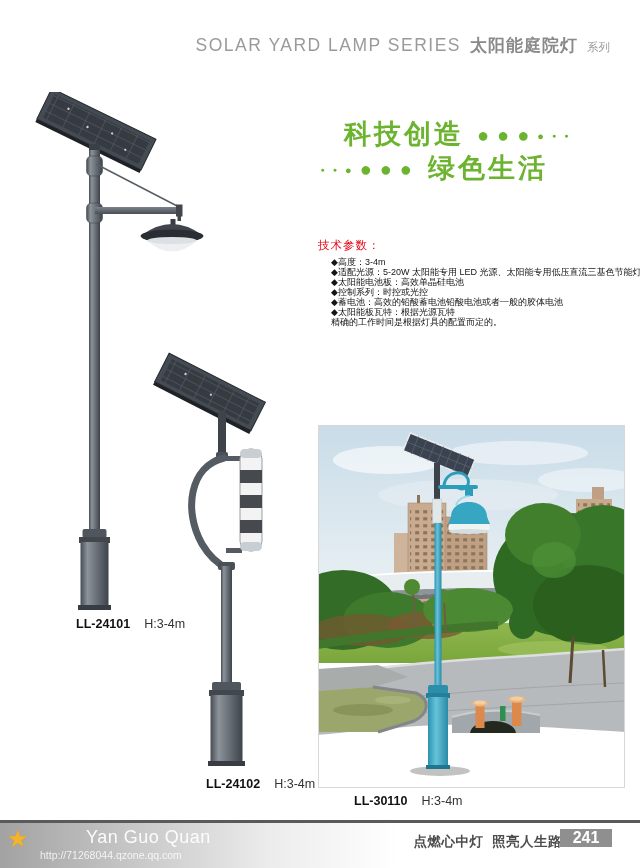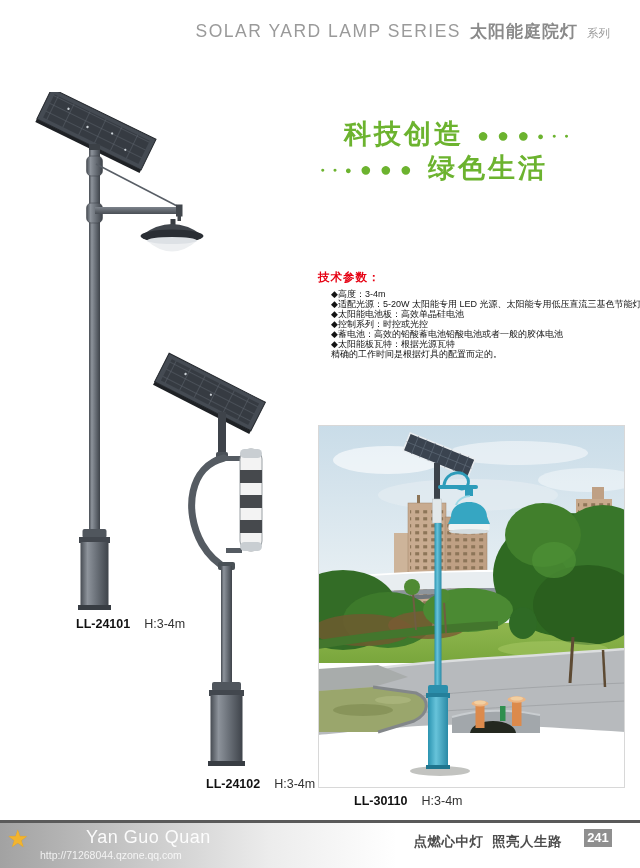--- a/index.html
+++ b/index.html
@@ -1,33 +1,33 @@
 <!DOCTYPE html>
 <html><head>
 <meta charset="utf-8">
 <style>
   html,body{margin:0;padding:0;background:#fff;}
   .page{position:relative;width:640px;height:868px;background:#fff;overflow:hidden;
         font-family:"Liberation Sans","DejaVu Sans",sans-serif;}
 
   
-  .hdr{position:absolute;top:20px;right:30px;display:flex;align-items:baseline;gap:9px;}
+  .hdr{position:absolute;top:34px;right:30px;display:flex;align-items:baseline;gap:9px;}
   .hdr-en{font-size:17.5px;color:#9a9a9a;letter-spacing:1.5px;}
   .hdr-cn{font-size:17px;font-weight:bold;color:#8a8a8a;letter-spacing:1px;}
   .hdr-tag{font-size:11.5px;color:#9a9a9a;}
 
   
   .slg1{position:absolute;left:344px;top:116px;color:#6cb32f;font-weight:bold;font-size:27px;letter-spacing:3px;white-space:nowrap;}
   .slg2{position:absolute;left:318px;top:150px;color:#6cb32f;font-weight:bold;font-size:27px;letter-spacing:3px;white-space:nowrap;}
   .dot{color:#6cb32f;font-weight:bold;vertical-align:middle;margin:0 2.5px;}
   .dL{font-size:20px;} .dM{font-size:11px;} .dS{font-size:7px;}
 
   
   .specs{position:absolute;left:318px;top:238px;width:312px;}
-  .specs-h{font-size:11.5px;font-weight:bold;color:#e60012;margin-bottom:4px;letter-spacing:1px;margin-top:32px;}
+  .specs-h{font-size:11.5px;font-weight:normal;color:#e60012;margin-bottom:4px;letter-spacing:1px;}
   .spec-line{font-size:9px;line-height:10px;color:#141414;white-space:nowrap;margin-left:13px;}
 
   
   .fig{position:absolute;}
   .fig1{left:30px;top:92px;width:180px;height:548px;}
   .fig2{left:150px;top:352px;width:170px;height:425px;}
   .photo{left:318px;top:425px;width:307px;height:363px;}
   .plabel{position:absolute;font-size:12.5px;white-space:nowrap;}
   .plabel .mdl{font-weight:bold;color:#111;padding-left:28px;}
   .plabel .hgt{color:#333;margin-left:14px;}
@@ -37,22 +37,22 @@
 
   
   .ftr{position:absolute;left:0;bottom:0;width:640px;height:48px;}
   .ftr-line{position:absolute;top:0;left:0;width:100%;height:3px;background:#5a5a5a;}
   .ftr-bar{position:absolute;top:3px;left:0;width:100%;height:45px;
            background:linear-gradient(90deg,#a2a2a2 0%,#c2c2c2 18%,#ececec 42%,#ffffff 62%);}
   .ftr-star{position:absolute;left:7px;top:5px;font-size:24px;color:#f2b42e;text-shadow:0 0 1px #d1951c;}
   .ftr-name{position:absolute;left:38px;top:7px;font-size:18px;color:rgba(255,255,255,.93);letter-spacing:.5px;margin-left:48px;}
   .ftr-url{position:absolute;left:40px;top:29px;font-size:10.5px;color:rgba(255,255,255,.82);}
   .ftr-motto{position:absolute;right:78px;top:13px;font-size:13.5px;font-weight:600;color:#4d4d4d;letter-spacing:.5px;white-space:pre;}
-  .ftr-page{position:absolute;right:28px;top:9px;width:28px;height:18px;line-height:18px;text-align:center;
-            background:#8f8f8f;color:#fff;font-size:13px;font-weight:bold;}
+  .ftr-page{position:absolute;right:28px;top:9px;width:52px;height:18px;line-height:18px;text-align:center;
+            background:#8f8f8f;color:#fff;font-size:16px;font-weight:bold;}
 </style>
 </head>
 <body>
 
 <div class="page">
 
   <div class="hdr">
     <span class="hdr-en">SOLAR YARD LAMP SERIES</span>
     <span class="hdr-cn">太阳能庭院灯</span>
     <span class="hdr-tag">系列</span>

